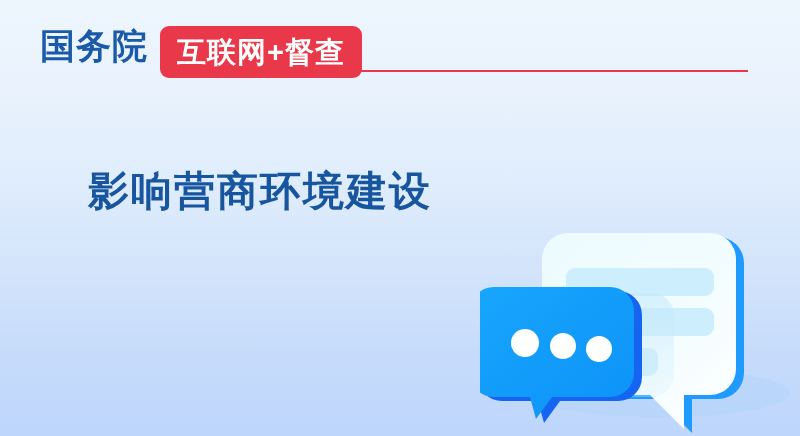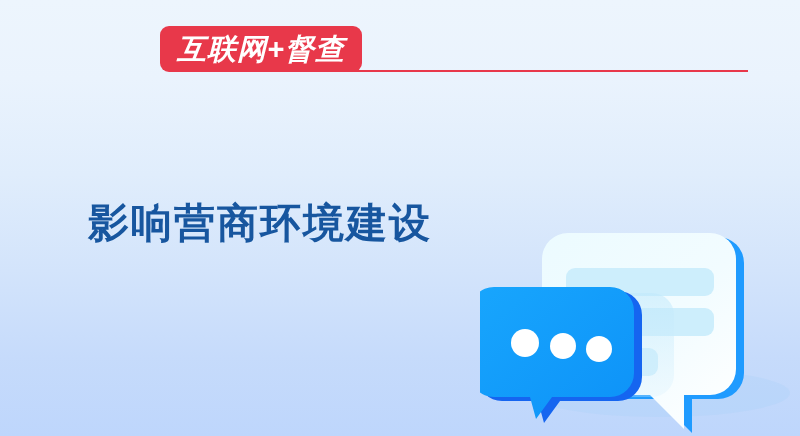--- a/index.html
+++ b/index.html
@@ -45,28 +45,27 @@
     letter-spacing: 1px;
     color: #1a5aa8;
     line-height: 44px;
     white-space: nowrap;
   }
 
   #topic-badge {
     position: absolute;
     left: 160px;
     top: 26px;
-    height: 46px;
+    height: 52px;
     padding: 0 17px;
     background: #e8384a;
     border-radius: 9px;
     display: flex;
     align-items: center;
     box-sizing: border-box;
-    font-style: italic;
   }
 
   #topic-badge-label {
     font-size: 29px;
     font-weight: bold;
     color: #ffffff;
     letter-spacing: 1px;
     line-height: 46px;
     white-space: nowrap;
   }
@@ -89,21 +88,20 @@
     text-align: center;
   }
 
   .title-line {
     font-size: 41px;
     font-weight: bold;
     color: #17569f;
     letter-spacing: 2px;
     line-height: 57px;
     white-space: nowrap;
-    margin-top: 32px;
   }
 
   
   #illustration {
     position: absolute;
     left: 480px;
     top: 215px;
     width: 320px;
     height: 221px;
   }
@@ -113,20 +111,21 @@
     height: 221px;
   }
 </style>
 </head>
 <body>
 
 <div id="page">
 
   <div id="header">
 
+    <div id="brand-text">国务院</div>
 
     <div id="topic-badge">
       <span id="topic-badge-label">互联网+督查</span>
     </div>
 
     <div id="header-rule"></div>
   </div>
 
   <div id="title-block">
     <div class="title-line">影响营商环境建设</div>

